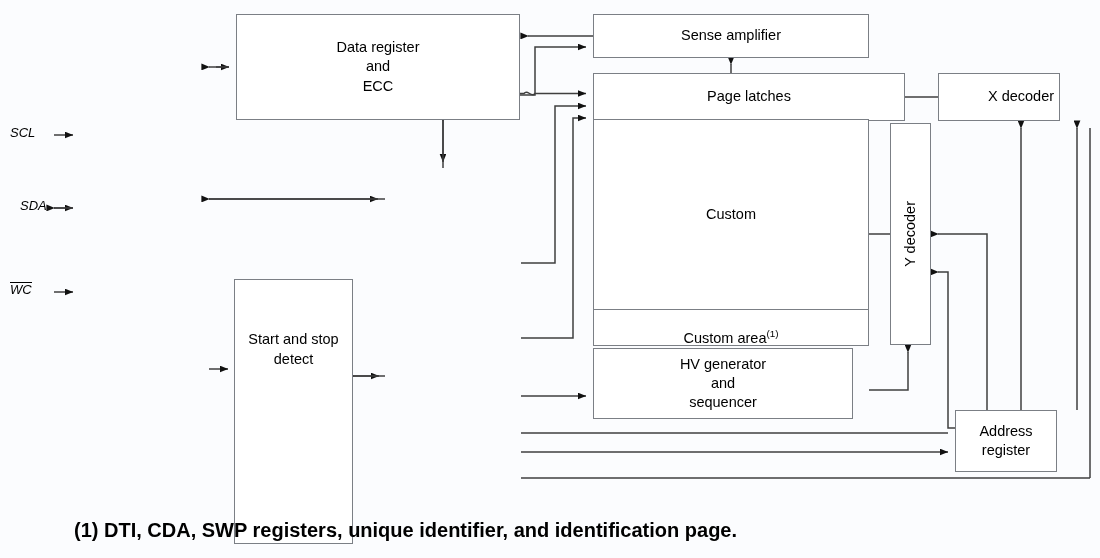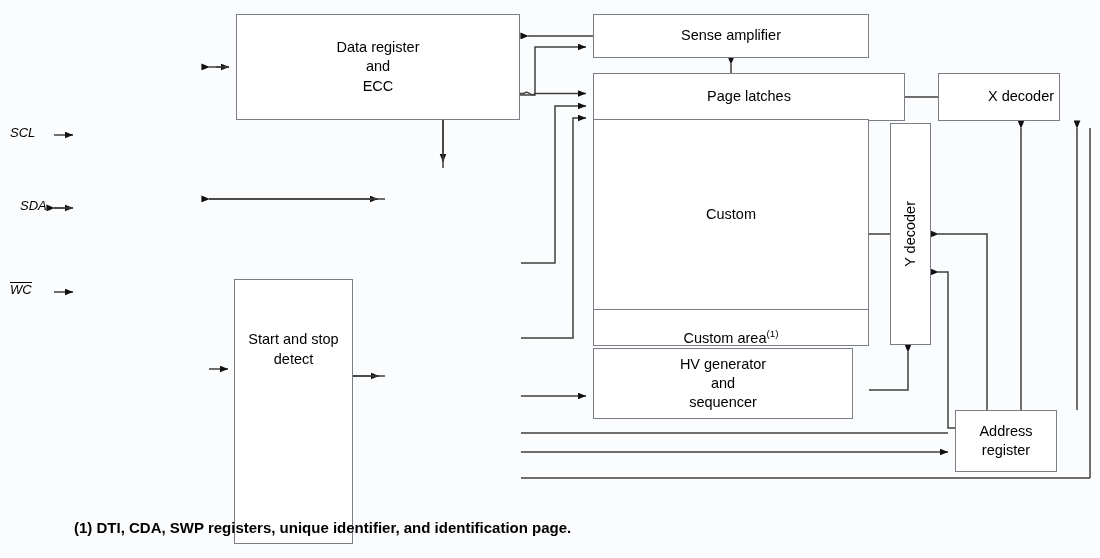--- a/index.html
+++ b/index.html
@@ -50,21 +50,21 @@
     line-height: 1.05;
   }
   .vtext {
     writing-mode: vertical-rl;
     transform: rotate(180deg);
   }
   .caption {
     position: absolute;
     left: 74px;
     top: 519px;
-    font-size: 15px;
+    font-size: 20px;
     font-weight: bold;
     color: #000;
     white-space: nowrap;
   }
   .sup { font-size: 0.68em; vertical-align: super; }
 </style>
 </head>
 <body>
 
 <div id="canvas">

